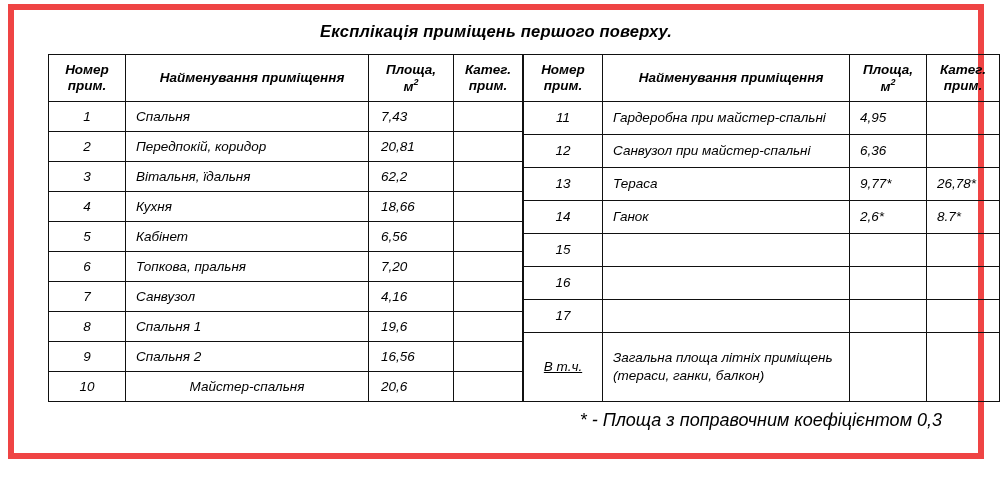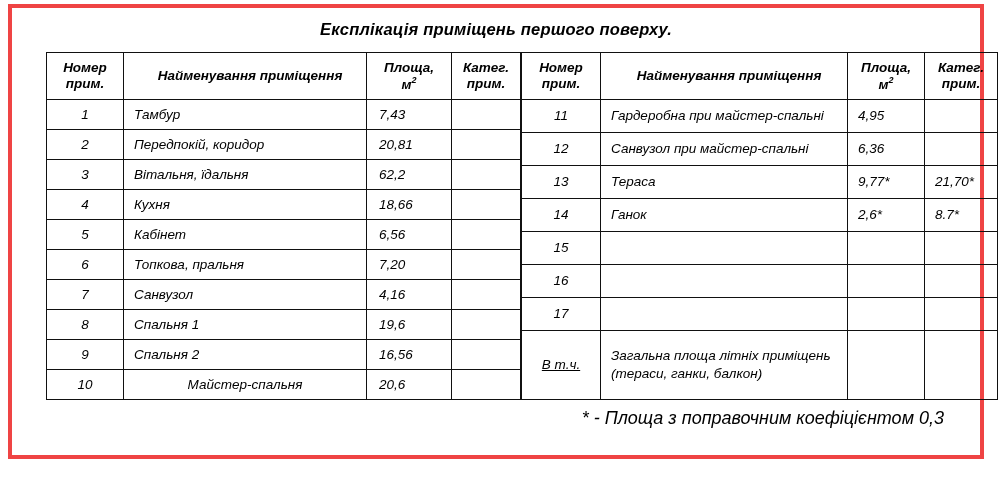--- a/index.html
+++ b/index.html
@@ -13,21 +13,21 @@
     font-family: "Liberation Sans", sans-serif;
     color: #000000;
     overflow: hidden;
   }
   .sheet {
     position: absolute;
     left: 8px;
     top: 4px;
     width: 976px;
     height: 455px;
-    border: 4px solid #ef4444;
+    border: 6px solid #ef4444;
     box-sizing: border-box;
     background: #fff;
   }
   .title {
     position: absolute;
     left: 0;
     top: 12px;
     width: 100%;
     text-align: center;
     font-size: 16.5px;
@@ -118,21 +118,21 @@
           </th>
           <th class="c-cat" style="text-align:center;padding-left:0;">
             <span>Катег.</span>
             <span class="hdr-sub">прим.</span>
           </th>
         </tr>
       </thead>
       <tbody>
         <tr>
           <td class="c-num">1</td>
-          <td class="c-name">Тамбур</td>
+          <td class="c-name">Спальня</td>
           <td class="c-area">7,43</td>
           <td class="c-cat"></td>
         </tr>
         <tr>
           <td class="c-num">2</td>
           <td class="c-name">Передпокій, коридор</td>
           <td class="c-area">20,81</td>
           <td class="c-cat"></td>
         </tr>
         <tr>
@@ -214,21 +214,21 @@
         <tr>
           <td class="r-num">12</td>
           <td class="r-name">Санвузол при майстер-спальні</td>
           <td class="r-area">6,36</td>
           <td class="r-cat"></td>
         </tr>
         <tr>
           <td class="r-num">13</td>
           <td class="r-name">Тераса</td>
           <td class="r-area">9,77*</td>
-          <td class="r-cat">21,70*</td>
+          <td class="r-cat">26,78*</td>
         </tr>
         <tr>
           <td class="r-num">14</td>
           <td class="r-name">Ганок</td>
           <td class="r-area">2,6*</td>
           <td class="r-cat">8.7*</td>
         </tr>
         <tr>
           <td class="r-num">15</td>
           <td class="r-name"></td>

